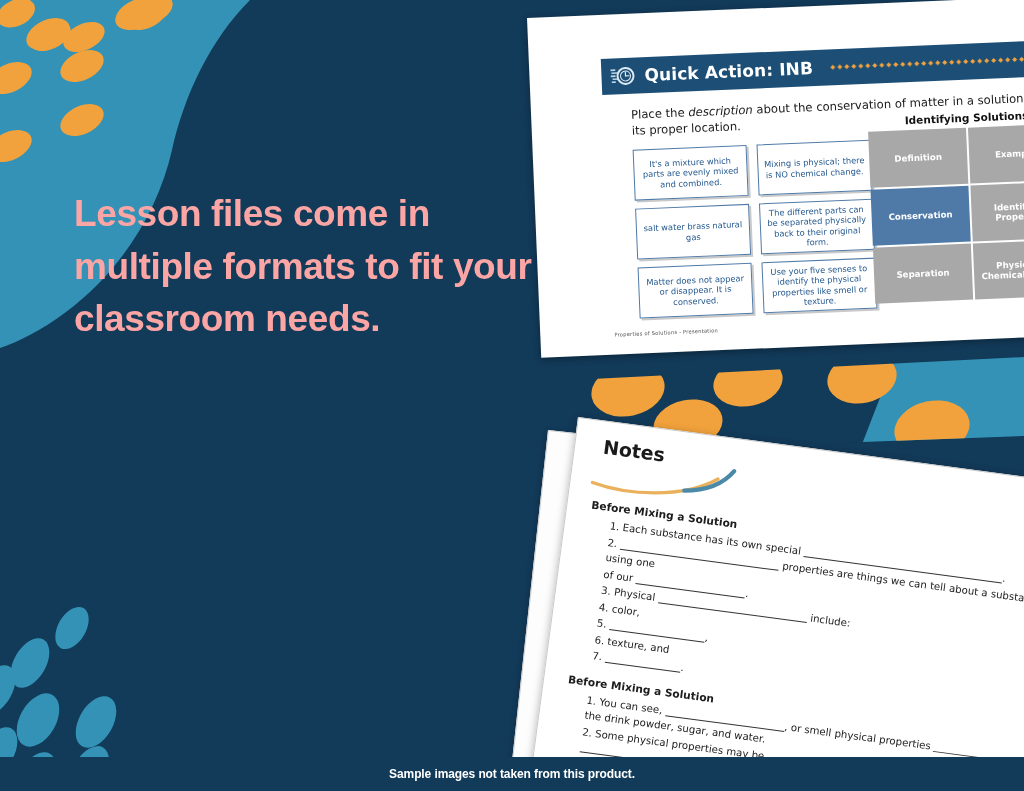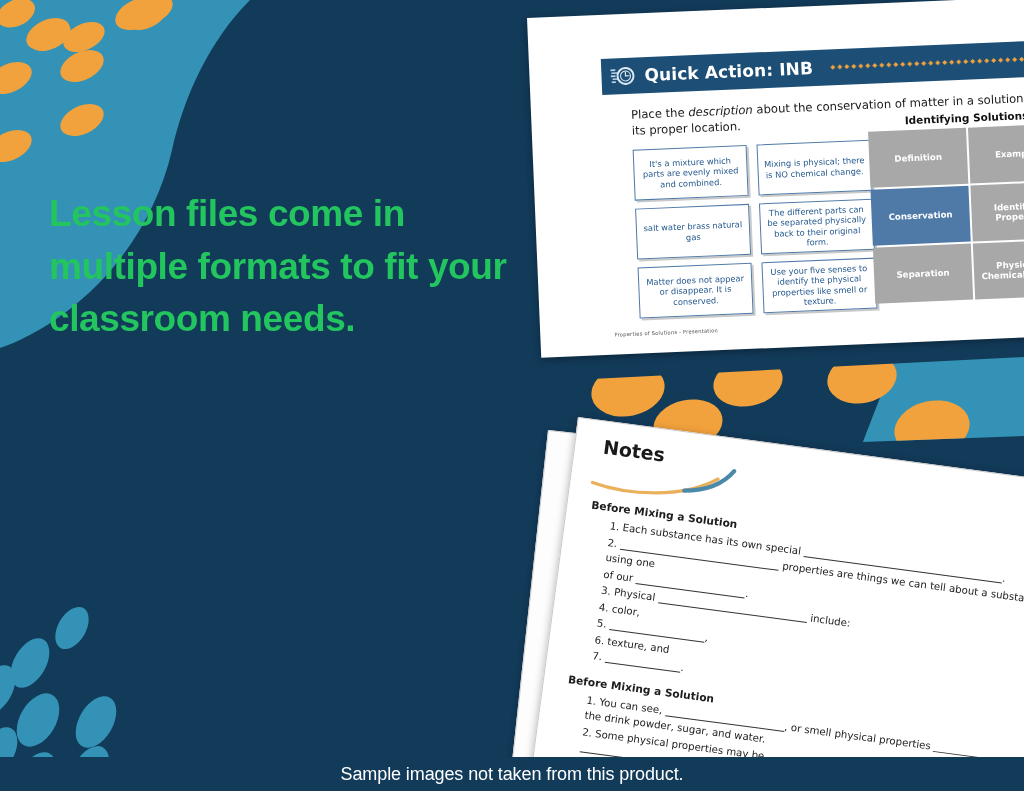--- a/index.html
+++ b/index.html
@@ -10,43 +10,43 @@
     font-family:"Liberation Sans", sans-serif;
   }
 
   
   #bg { position:absolute; inset:0; overflow:hidden; }
   #bg svg { position:absolute; top:0; left:0; }
 
   
   .copy {
     position:absolute;
-    left:49px; top:188px;
+    left:74px; top:188px;
     width:470px;
-    color:#22c55e;
+    color:#fca5a5;
     z-index:5;
   }
   .copy p {
     font-weight:bold;
     font-size:37px;
     line-height:1.42;
     letter-spacing:-0.4px;
   }
   .copy p.block2 { margin-top:40px; }
 
   
   .footer-band {
     position:absolute;
     left:0; bottom:0; width:1024px; height:34px;
     background:#123a59;
     z-index:30;
     display:flex; align-items:center; justify-content:center;
   }
   .footer-band span {
-    color:#fff; font-weight:normal; font-size:18px; letter-spacing:-0.1px;
+    color:#fff; font-weight:bold; font-size:12px; letter-spacing:-0.1px;
   }
 
   
   .slide-wrap {
     position:absolute;
     left:527px; top:18px;
     width:520px; height:340px;
     transform:rotate(-2.4deg);
     transform-origin:0 0;
     z-index:10;

